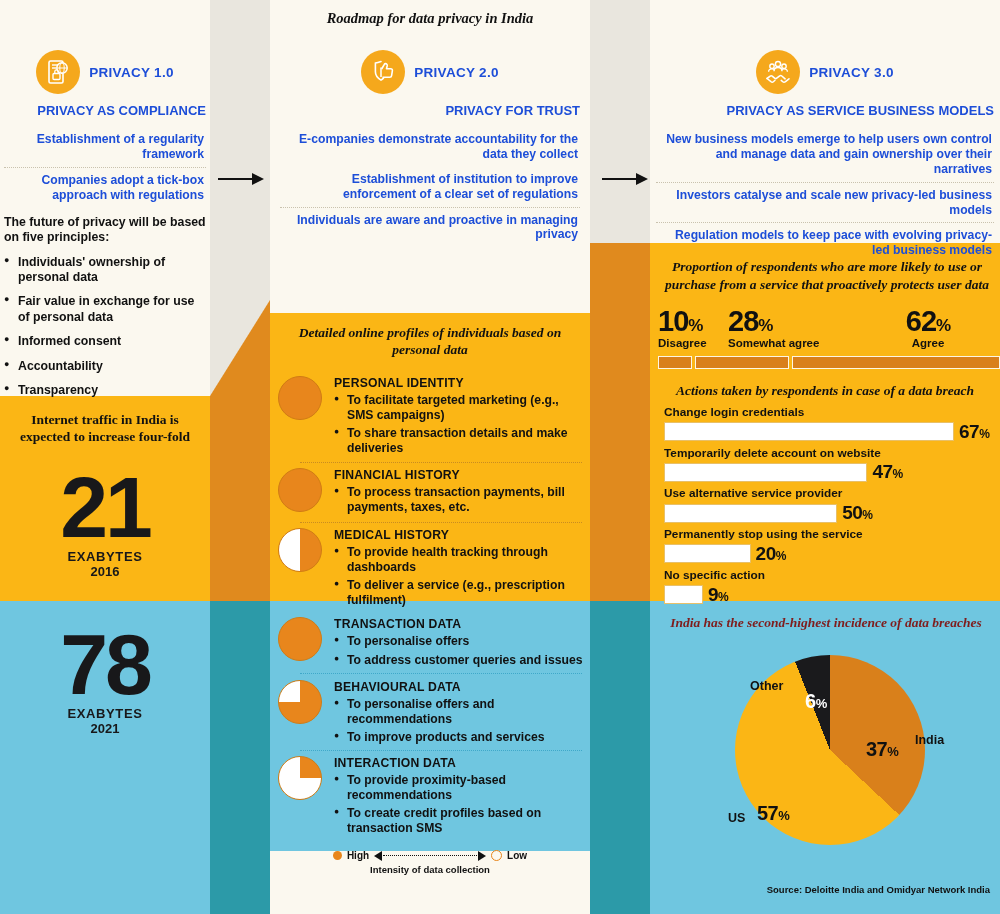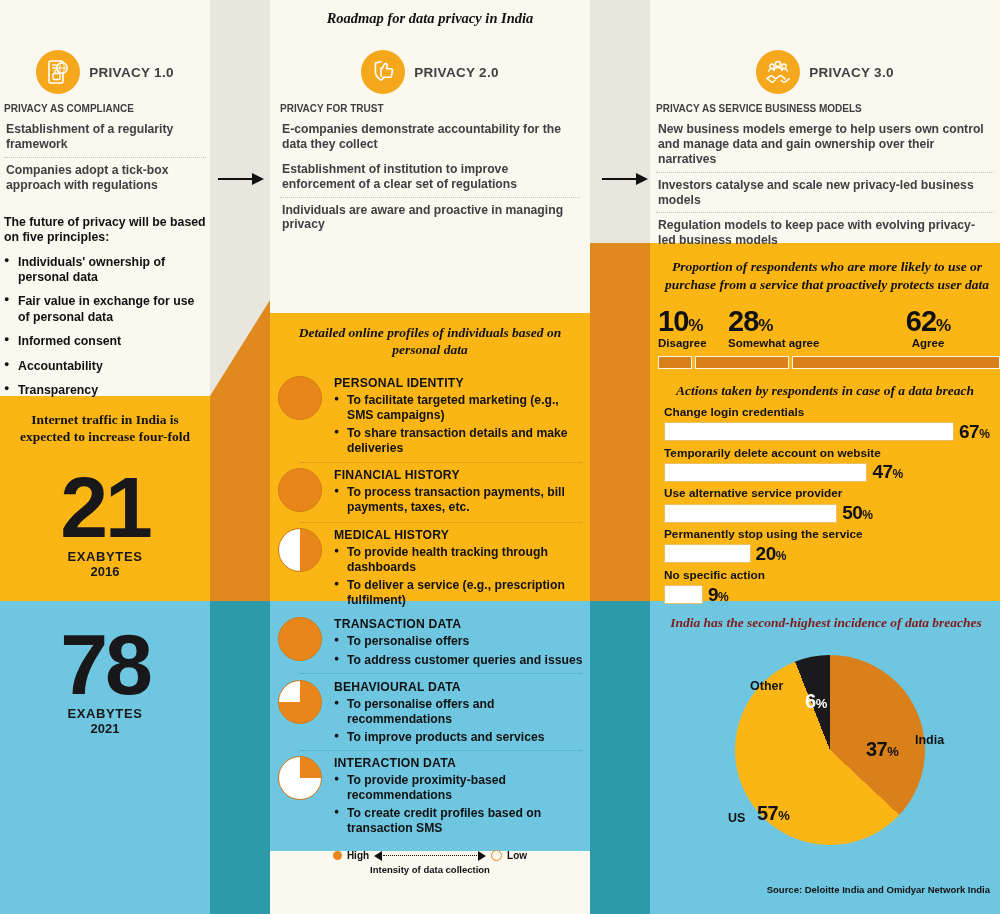--- a/index.html
+++ b/index.html
@@ -42,26 +42,26 @@
   .arrow{position:absolute;width:44px;height:2px;background:#111;}
   .arrow:after{content:"";position:absolute;right:-2px;top:-5px;width:0;height:0;
       border-left:12px solid #111;border-top:6px solid transparent;border-bottom:6px solid transparent;}
   .arrow-1{left:218px;top:178px;}
   .arrow-2{left:602px;top:178px;}
 
   
   .roadmap-title{position:absolute;left:270px;top:10px;width:320px;text-align:center;
       font-family:"Liberation Serif",serif;font-style:italic;font-weight:700;font-size:14.5px;color:#111;}
 
-  .stage{position:absolute;text-align:left;color:#404040;}
+  .stage{position:absolute;text-align:right;color:#1d4ed8;}
   .stage-head{display:flex;align-items:center;justify-content:center;gap:9px;margin-bottom:9px;}
   .badge{width:44px;height:44px;border-radius:50%;background:#F5A81C;display:flex;align-items:center;justify-content:center;flex:0 0 auto;}
   .badge svg{display:block;}
   .stage-name{font-size:13.5px;font-weight:700;letter-spacing:.3px;}
-  .stage-sub{font-size:10px;font-weight:700;margin-bottom:3px;}
+  .stage-sub{font-size:13px;font-weight:700;margin-bottom:9px;}
   .stage-line{font-size:12.2px;font-weight:700;line-height:1.22;padding:5px 2px;}
   .dotline{border-top:1.5px dotted #C9C2AE;}
 
   .stage-1{left:4px;top:50px;width:202px;}
   .stage-2{left:280px;top:50px;width:300px;}
   .stage-3{left:656px;top:50px;width:338px;}
 
   
   .principles{position:absolute;left:4px;top:215px;width:202px;color:#111;}
   .principles .intro{font-size:12.3px;font-weight:700;line-height:1.25;margin-bottom:9px;}

